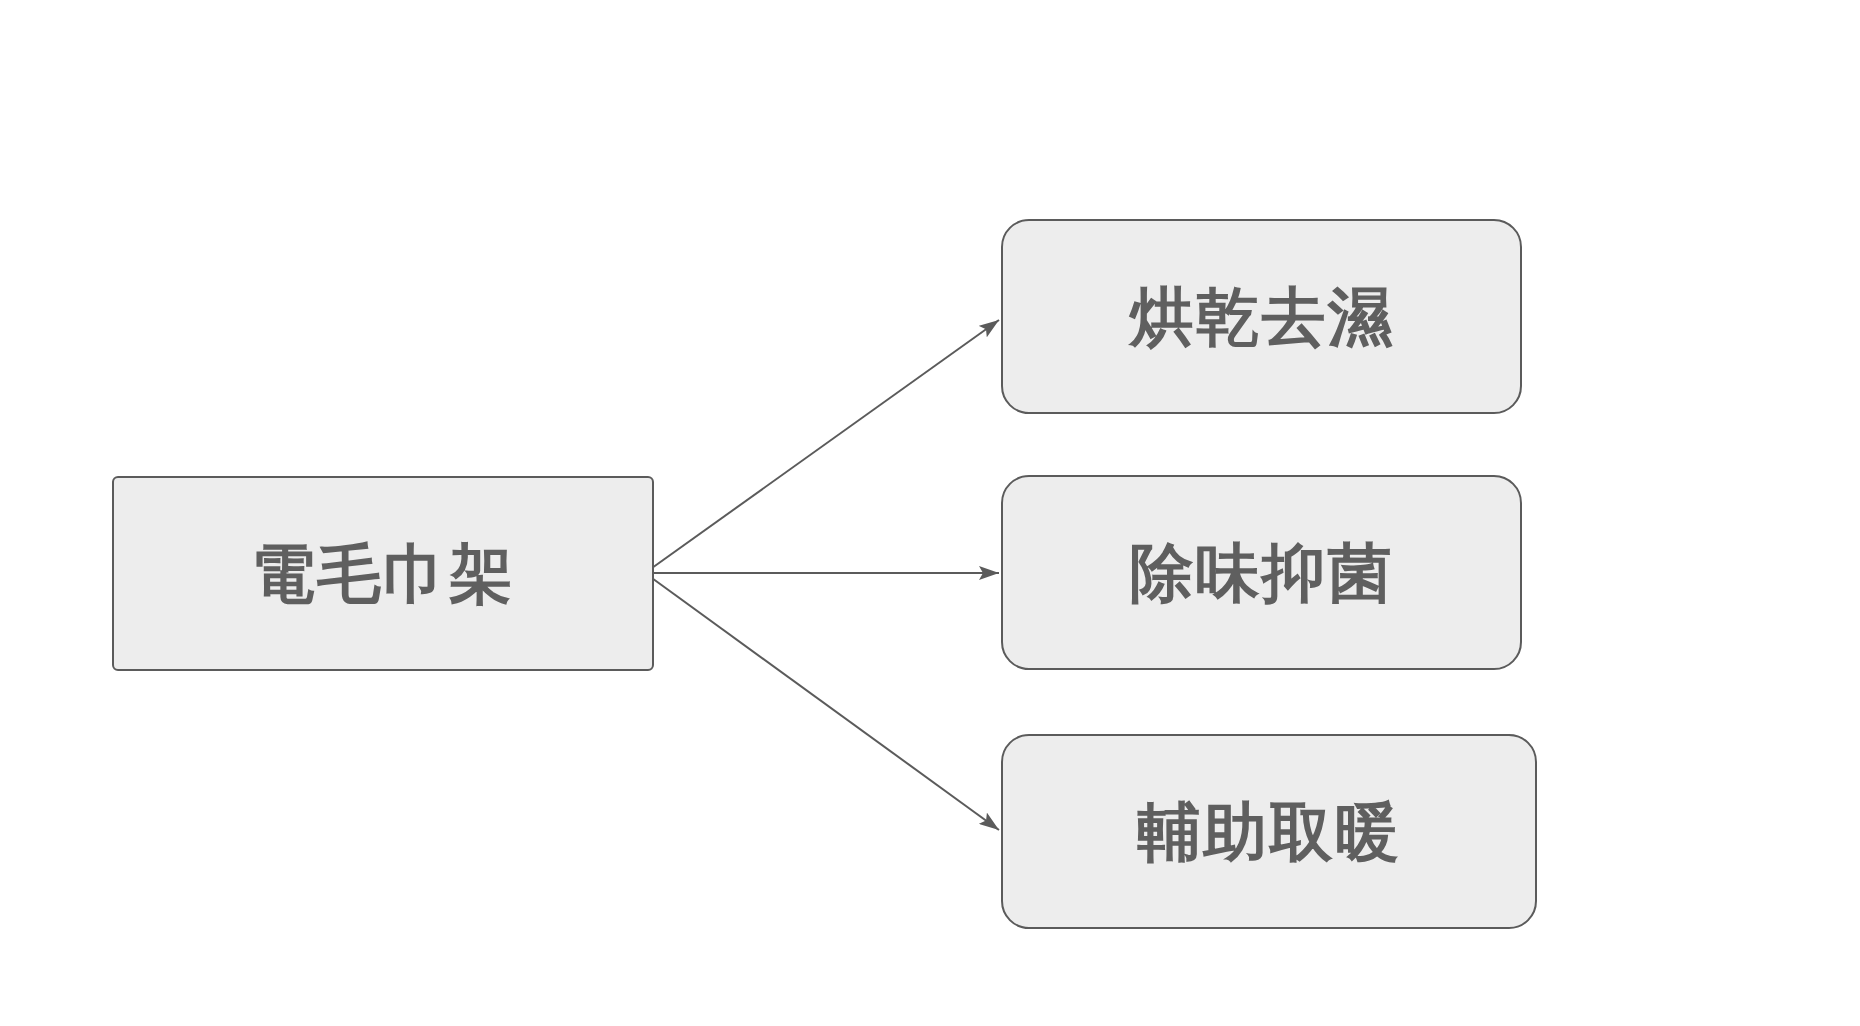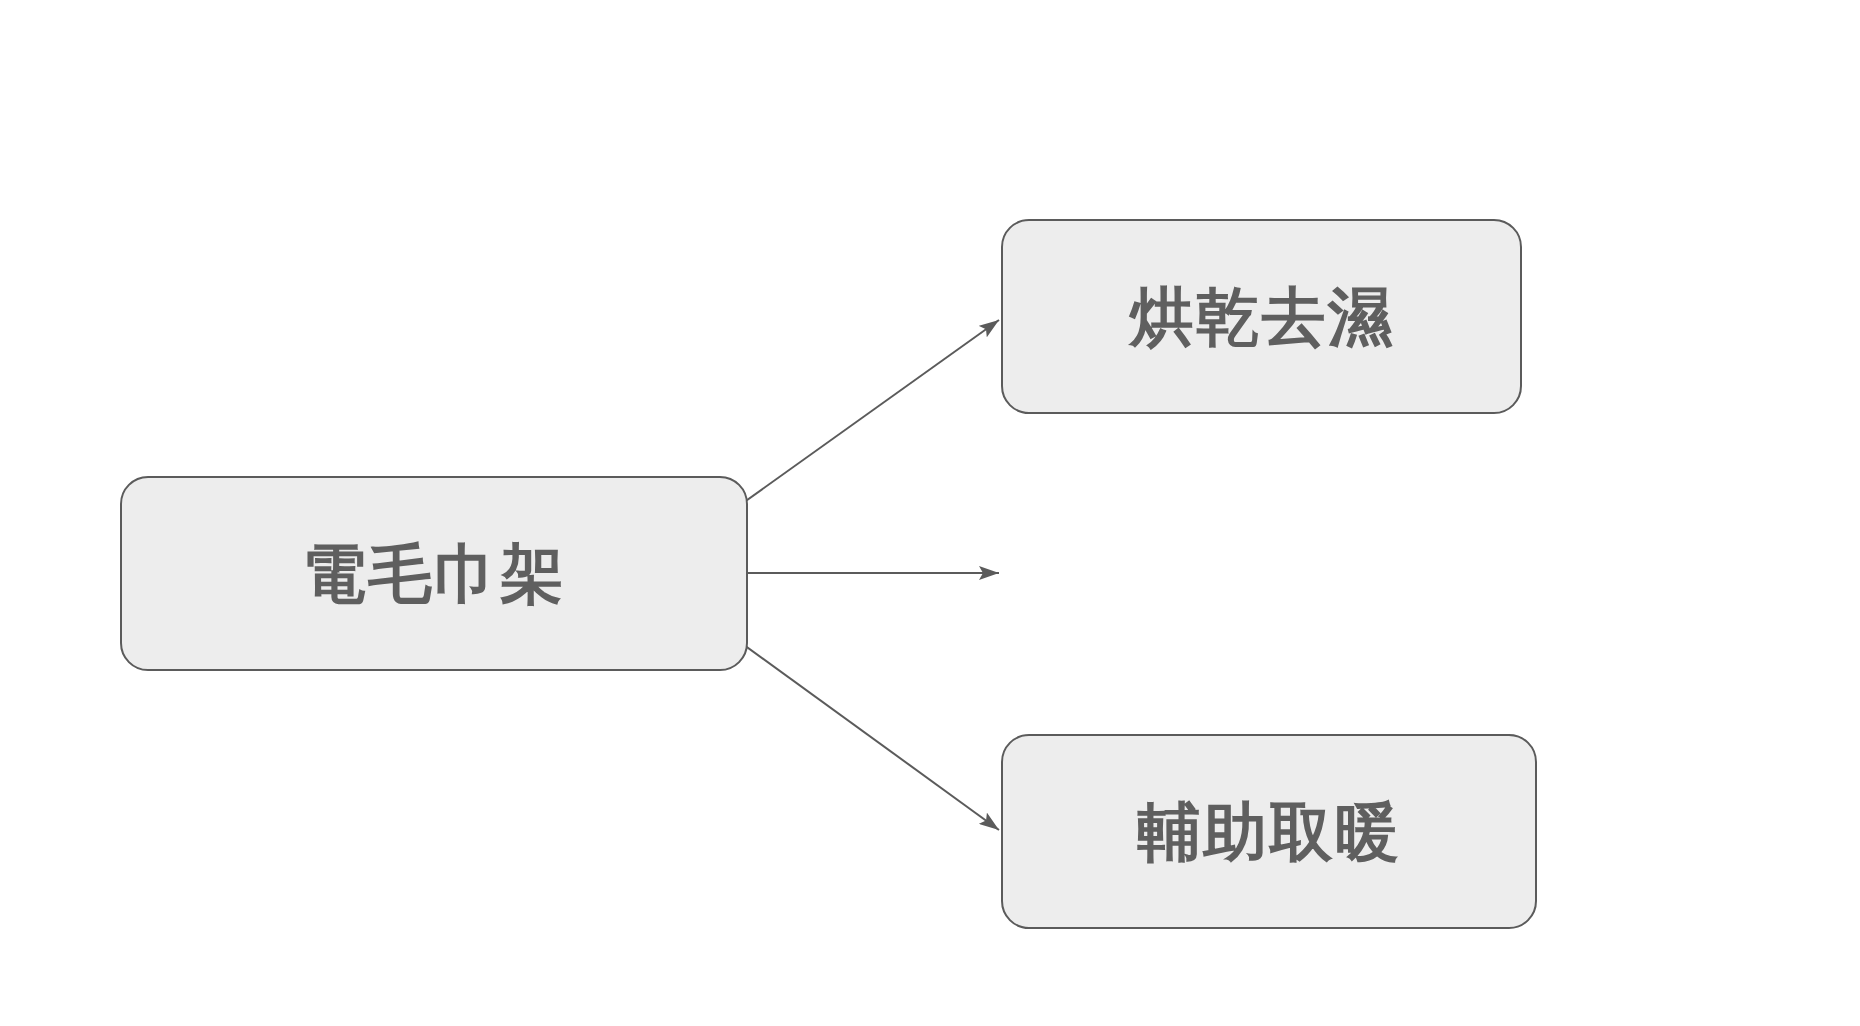--- a/index.html
+++ b/index.html
@@ -34,21 +34,21 @@
     justify-content: center;
   }
   .node .label {
     color: var(--node-text, #5f5f5f);
     font-size: 64px;
     font-weight: bold;
     letter-spacing: 2px;
     white-space: nowrap;
     line-height: 1;
   }
-  .node-root  { left: 120px;  top: 476px; width: 628px; height: 195px; }
+  .node-root  { left: 112px;  top: 476px; width: 542px; height: 195px; border-radius: 6px; }
   .node-c1    { left: 1001px; top: 219px; width: 521px; height: 195px; }
   .node-c2    { left: 1001px; top: 475px; width: 521px; height: 195px; }
   .node-c3    { left: 1001px; top: 734px; width: 536px; height: 195px; }
 </style>
 </head>
 <body>
 
 <div class="canvas">
 
   <svg class="edges" viewBox="0 0 1860 1026" xmlns="http://www.w3.org/2000/svg">
@@ -63,18 +63,21 @@
   </svg>
 
   <div class="node node-root">
     <span class="label">電毛巾架</span>
   </div>
 
   <div class="node node-c1">
     <span class="label">烘乾去濕</span>
   </div>
 
+  <div class="node node-c2">
+    <span class="label">除味抑菌</span>
+  </div>
 
   <div class="node node-c3">
     <span class="label">輔助取暖</span>
   </div>
 
 </div>
 
 </body></html>

